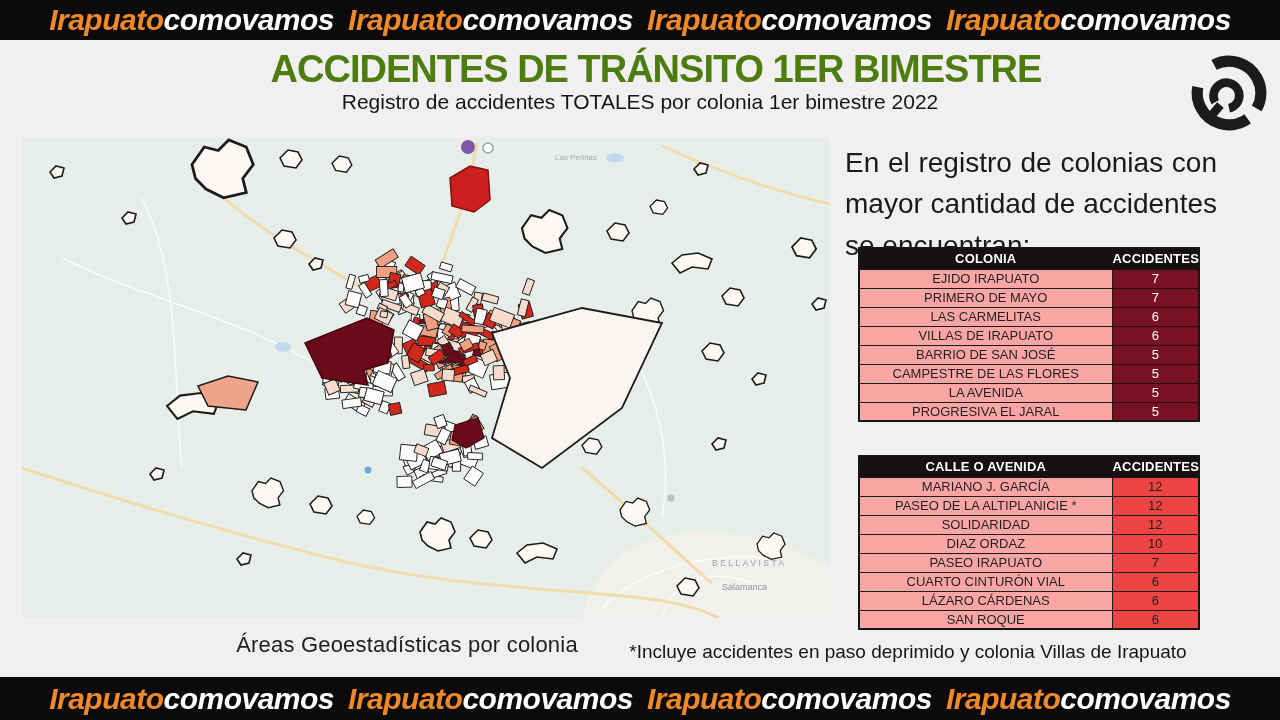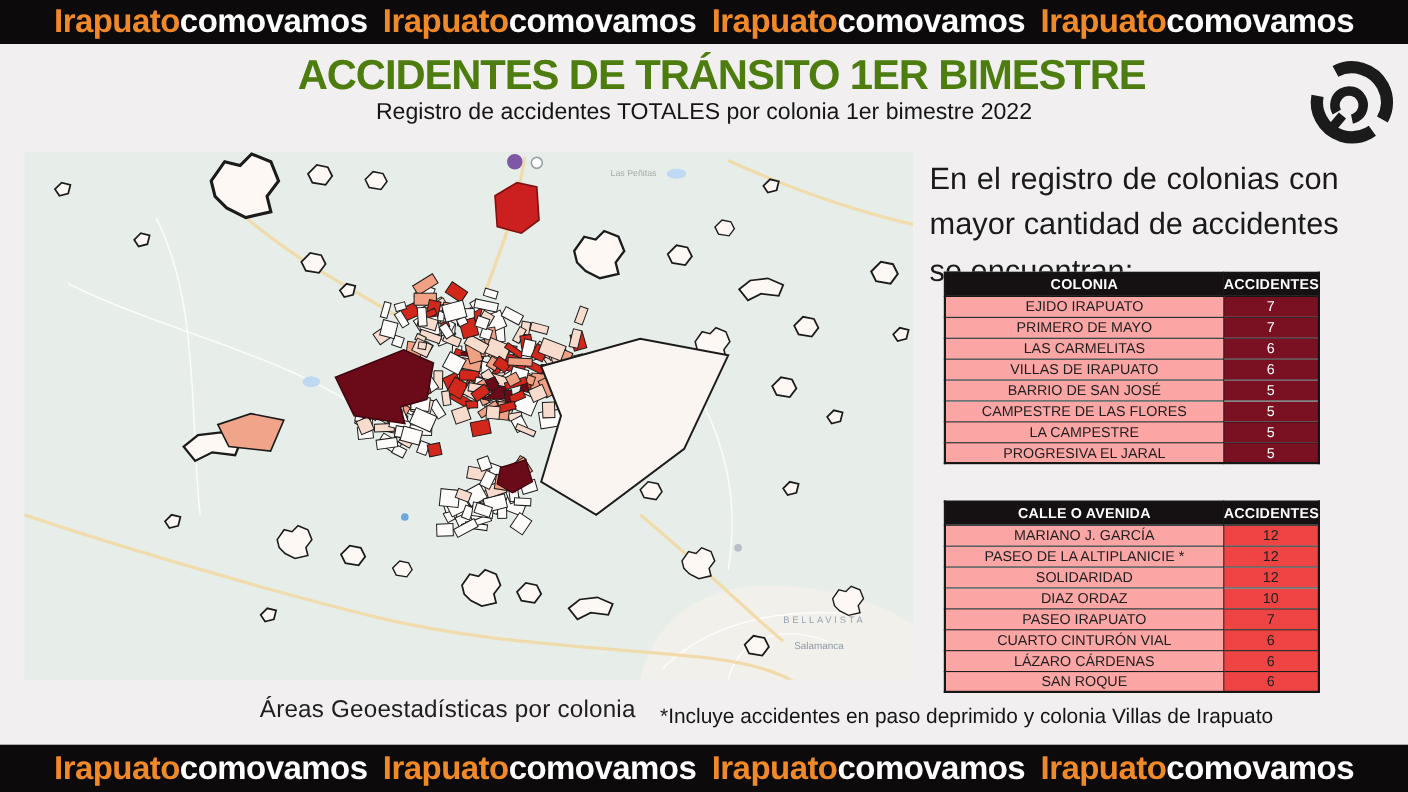--- a/index.html
+++ b/index.html
@@ -13,21 +13,21 @@
   }
   
   .banner {
     position:absolute; left:0; width:1280px;
     background:#0D0A0B;
     display:flex; align-items:center; justify-content:center;
     gap:14px; white-space:nowrap;
   }
   .banner.top { top:0; height:40px; }
   .banner.bottom { bottom:0; height:43px; }
-  .brand { font-size:30px; font-weight:bold; letter-spacing:-0.5px; }
+  .brand { font-size:30px; font-weight:bold; letter-spacing:-0.5px;font-style:italic; }
   .brand .or { color:#F08A28; }
   .brand .wh { color:#FFFFFF; }
   
   .title {
     position:absolute; top:48px; left:0; width:1280px;
     text-align:center; color:#4d7c0f;
     font-size:38px; font-weight:bold; letter-spacing:-1px;padding-left:32px;
   }
   .subtitle {
     position:absolute; top:90px; left:0; width:1280px;
@@ -64,21 +64,21 @@
     border:1px solid #1d1d1d; background:#fca5a5;
     overflow:hidden; white-space:nowrap;
   }
   table.data col.c-name { width:253px; }
   table.data col.c-val  { width:87px; }
   table.data.t1 td.val { background:#7A1123; color:#FFFFFF; border-color:#241014; }
   table.data.t2 td.val { background:#ef4444; color:#1F1F1F; }
   
   .footnote {
     position:absolute; left:600px; top:641px; width:616px;
-    text-align:left; font-size:19px; color:#161616;
+    text-align:center; font-size:19px; color:#161616;
   }
   .maplabel { fill:#A3AFA9; }
 </style>
 </head>
 <body>
 
 <div class="banner top">
     <span class="brand"><span class="or">Irapuato</span><span class="wh">comovamos</span></span>
     <span class="brand"><span class="or">Irapuato</span><span class="wh">comovamos</span></span>
     <span class="brand"><span class="or">Irapuato</span><span class="wh">comovamos</span></span>
@@ -469,21 +469,21 @@
       </tr>
       <tr>
         <td class="name">BARRIO DE SAN JOSÉ</td>
         <td class="val">5</td>
       </tr>
       <tr>
         <td class="name">CAMPESTRE DE LAS FLORES</td>
         <td class="val">5</td>
       </tr>
       <tr>
-        <td class="name">LA CAMPESTRE</td>
+        <td class="name">LA AVENIDA</td>
         <td class="val">5</td>
       </tr>
       <tr>
         <td class="name">PROGRESIVA EL JARAL</td>
         <td class="val">5</td>
       </tr>
     </tbody>
   </table>
 
 <table class="data t2">

